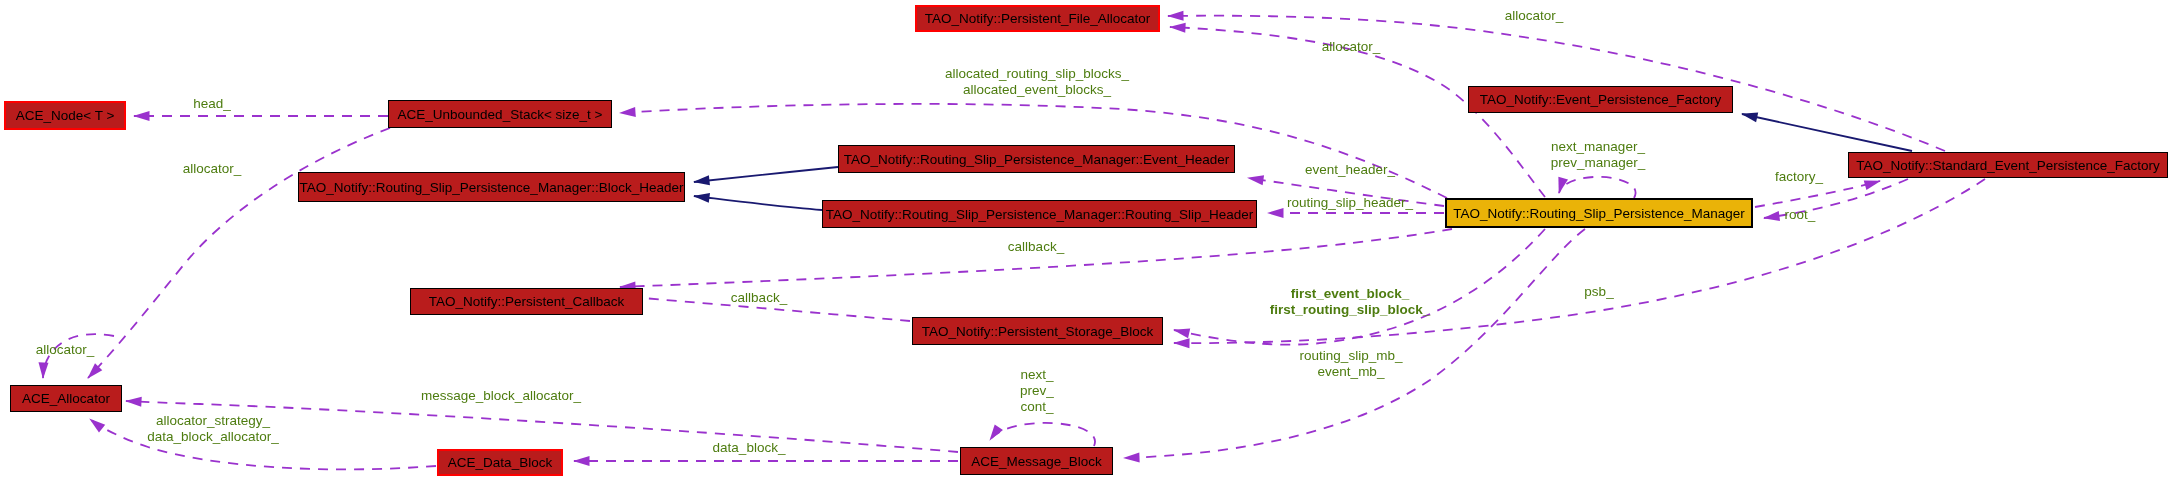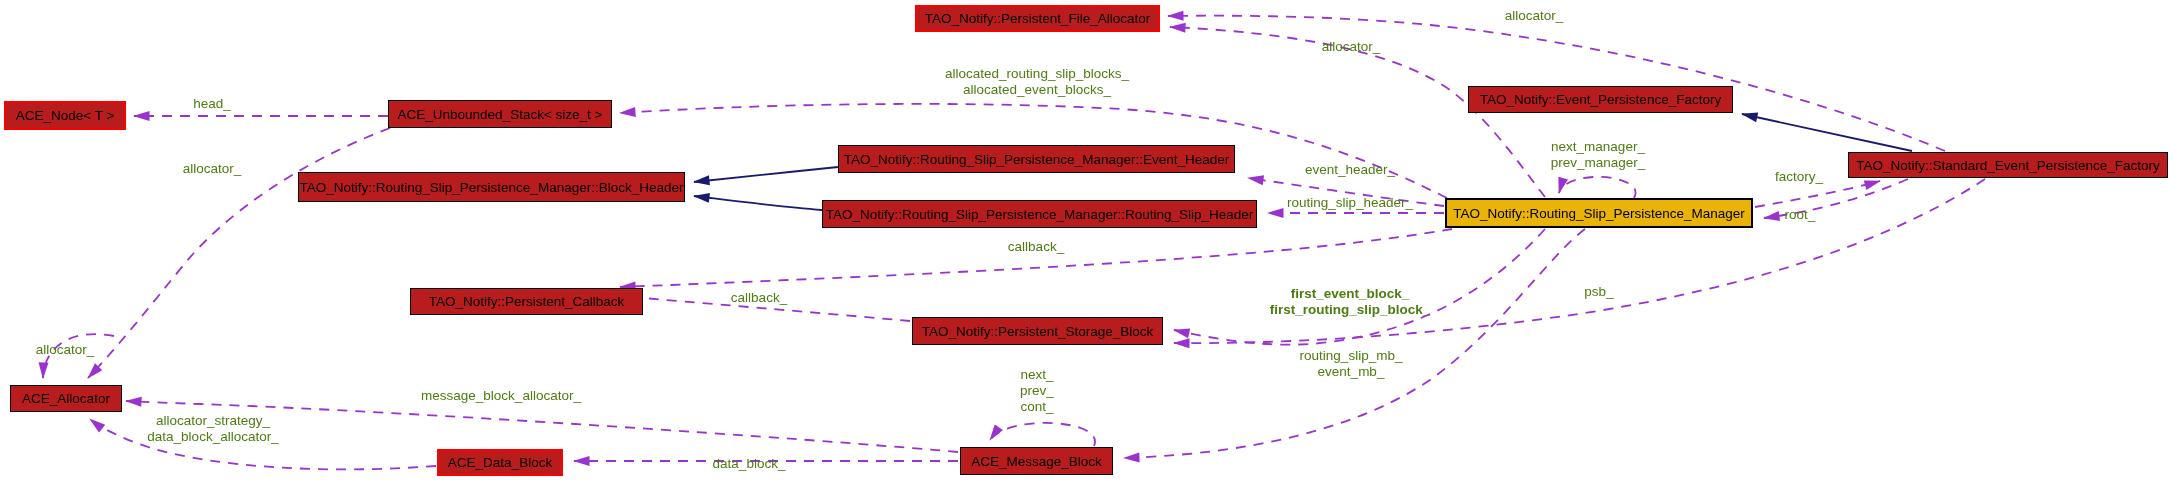--- a/index.html
+++ b/index.html
@@ -94,18 +94,18 @@
   <div class="elabel" style="left:759px;top:290px;">callback_</div>
   <div class="elabel" style="left:1350px;top:286px;font-weight:bold;">first_event_block_
 first_routing_slip_block_</div>
   <div class="elabel" style="left:1599px;top:284px;">psb_</div>
   <div class="elabel" style="left:1351px;top:348px;">routing_slip_mb_
 event_mb_</div>
   <div class="elabel" style="left:65px;top:342px;">allocator_</div>
   <div class="elabel" style="left:501px;top:388px;">message_block_allocator_</div>
   <div class="elabel" style="left:213px;top:413px;">allocator_strategy_
 data_block_allocator_</div>
-  <div class="elabel" style="left:749px;top:456px;">data_block_</div>
+  <div class="elabel" style="left:749px;top:440px;">data_block_</div>
   <div class="elabel" style="left:1037px;top:367px;">next_
 prev_
 cont_</div>
 
 </div>
 
 </body></html>

